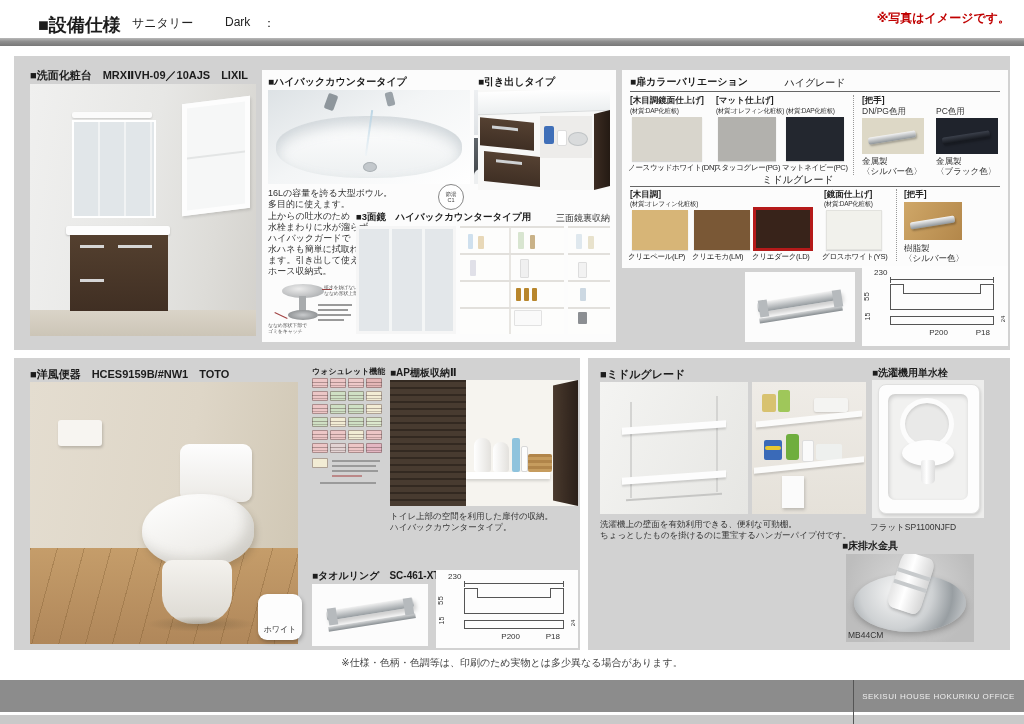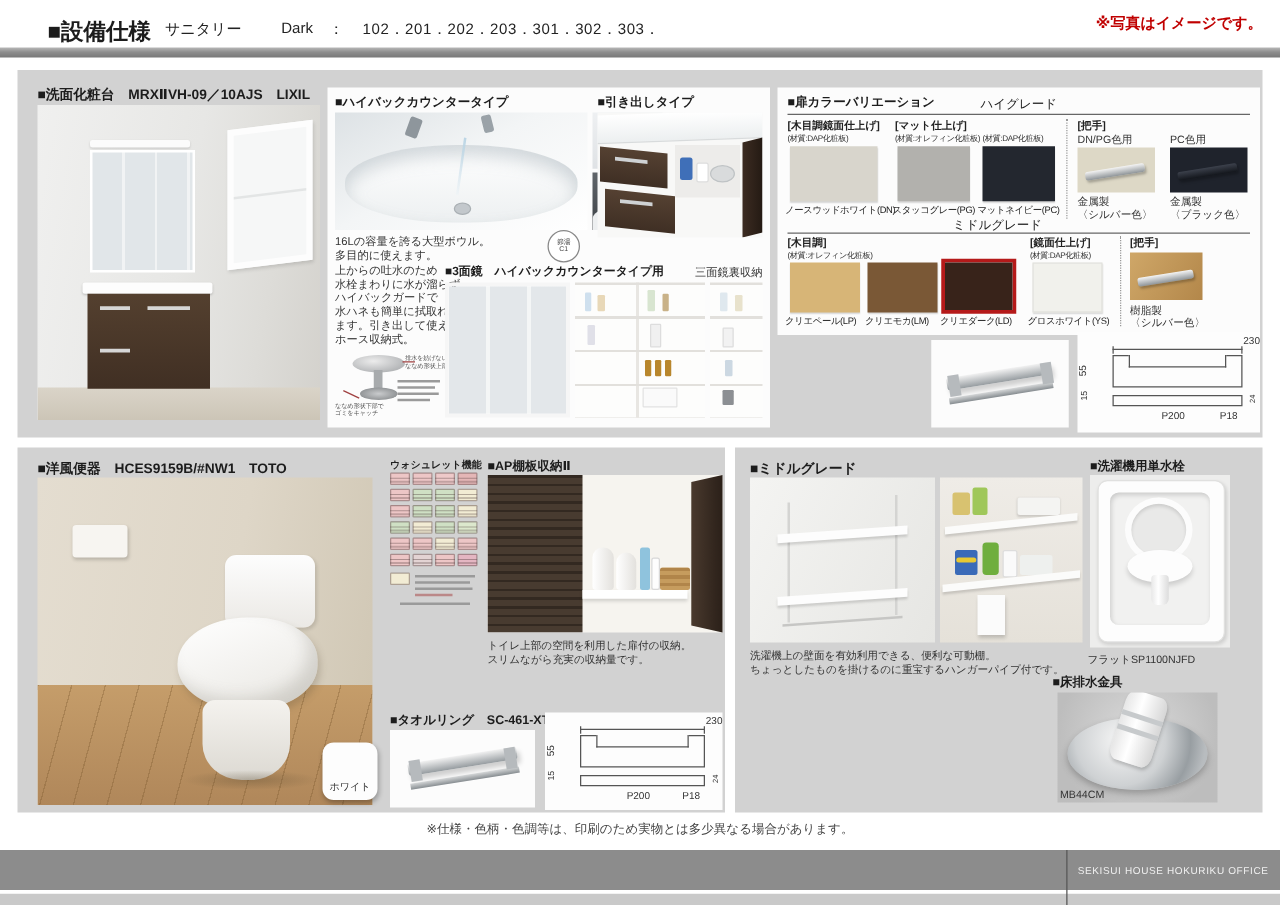--- a/index.html
+++ b/index.html
@@ -77,21 +77,21 @@
   
   .badge{position:absolute;width:24px;height:24px;border:1px solid #888;border-radius:50%;background:#fff;
          display:flex;flex-direction:column;align-items:center;justify-content:center;font-size:5.5px;line-height:6px;color:#444;}
   
   .handle-img{position:absolute;overflow:hidden;}
   .h-bar{position:absolute;left:10%;top:45%;width:78%;height:7px;border-radius:2px;
          background:linear-gradient(#f4f4f4,#8e9498);transform:rotate(-9deg);box-shadow:1px 2px 2px rgba(0,0,0,.25);}
   .h-bar.dark{background:linear-gradient(#3c414c,#13161c);}
   
   .dim-box{position:absolute;background:#fdfdfd;}
-  .dim-w{position:absolute;left:0;right:0;top:2px;text-align:right;font-size:8px;color:#333;padding-left:12px;}
+  .dim-w{position:absolute;left:0;right:0;top:2px;text-align:left;font-size:8px;color:#333;padding-left:12px;}
   .dim-arrow{position:absolute;left:28px;right:14px;top:13px;border-top:1px solid #555;}
   .dim-arrow::before,.dim-arrow::after{content:"";position:absolute;top:-3px;width:1px;height:6px;background:#555;}
   .dim-arrow::before{left:0;} .dim-arrow::after{right:0;}
   .dim-h{position:absolute;left:0px;top:26px;font-size:8px;color:#333;transform:rotate(-90deg);}
   .dim-profile{position:absolute;left:28px;right:14px;top:18px;height:24px;border:1px solid #555;background:#fdfdfd;}
   .dim-notch{position:absolute;left:12px;right:12px;top:-1px;height:9px;background:#fdfdfd;border:1px solid #555;border-top:none;}
   .dim-t{position:absolute;left:2px;top:47px;font-size:7px;color:#333;transform:rotate(-90deg);}
   .dim-bar{position:absolute;left:28px;right:14px;top:50px;height:7px;border:1px solid #555;background:#fdfdfd;}
   .dim-p200{position:absolute;left:46%;top:62px;font-size:8px;color:#333;}
   .dim-p18{position:absolute;right:18px;top:62px;font-size:8px;color:#333;}
@@ -160,21 +160,20 @@
 </style>
 </head>
 <body>
 
 <div id="canvas">
 
   <div class="abs sec-title" style="left:38px;top:13px;font-size:18px;">■設備仕様</div>
   <div class="abs" style="left:132px;top:15px;font-size:12px;">サニタリー</div>
   <div class="abs" style="left:225px;top:15px;font-size:12px;">Dark</div>
   <div class="abs" style="left:263px;top:15px;font-size:12px;">：</div>
-  <div class="abs" style="left:290px;top:15px;font-size:12px;letter-spacing:0.5px;">102．201．202．203．301．302．303．</div>
   <div class="abs red" style="left:830px;top:10px;width:180px;text-align:right;font-size:12px;font-weight:bold;">※写真はイメージです。</div>
   <div class="divbar"></div>
 
   <div class="panel" style="left:14px;top:56px;width:996px;height:294px;"></div>
 
   <div class="abs sec-title" style="left:30px;top:68px;">■洗面化粧台　MRXⅡVH-09／10AJS　LIXIL</div>
   <div class="scene scene-vanity" style="left:30px;top:84px;width:226px;height:252px;">
     <div class="v-floor"></div>
     <div class="v-window"></div>
     <div class="v-lightbar"></div>
@@ -417,21 +416,21 @@
     <div class="ap-louver"></div>
     <div class="ap-board"></div>
     <div class="ap-tp" style="left:84px;top:58px;width:17px;height:34px;"></div>
     <div class="ap-tp" style="left:103px;top:62px;width:16px;height:30px;"></div>
     <div class="ap-spray1"></div>
       <div class="ap-spray2"></div>
       <div class="ap-basket"></div>
     <div class="ap-door"></div>
   </div>
   <div class="abs cap85" style="left:390px;top:511px;">トイレ上部の空間を利用した扉付の収納。</div>
-  <div class="abs cap85" style="left:390px;top:522px;">スリムながら充実の収納量です。</div>
+  <div class="abs cap85" style="left:390px;top:522px;">ハイバックカウンタータイプ。</div>
 
   <div class="abs sec-title-s" style="left:312px;top:569px;">■タオルリング　SC-461-XT</div>
   <div class="scene scene-towel" style="left:312px;top:584px;width:116px;height:62px;">
     <div class="tr-bar"></div>
       <div class="tr-bar2"></div>
     <div class="tr-p" style="left:16px;top:24px;"></div>
     <div class="tr-p" style="left:92px;top:14px;"></div>
   </div>
   <div class="dim-box" style="left:436px;top:570px;width:142px;height:78px;">
     <div class="dim-w">230</div>

